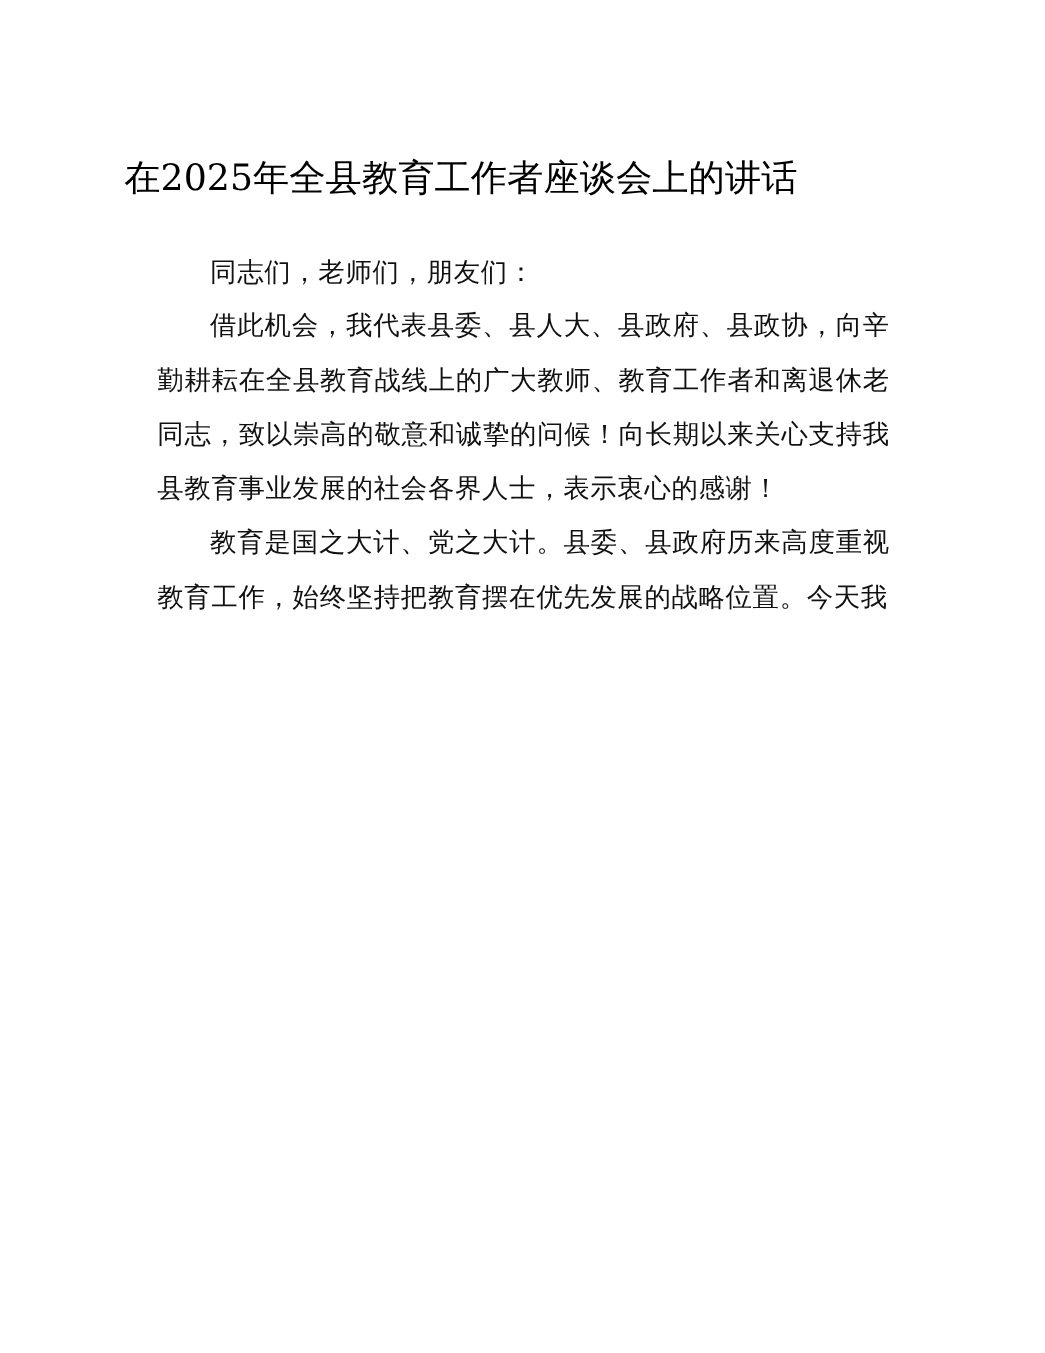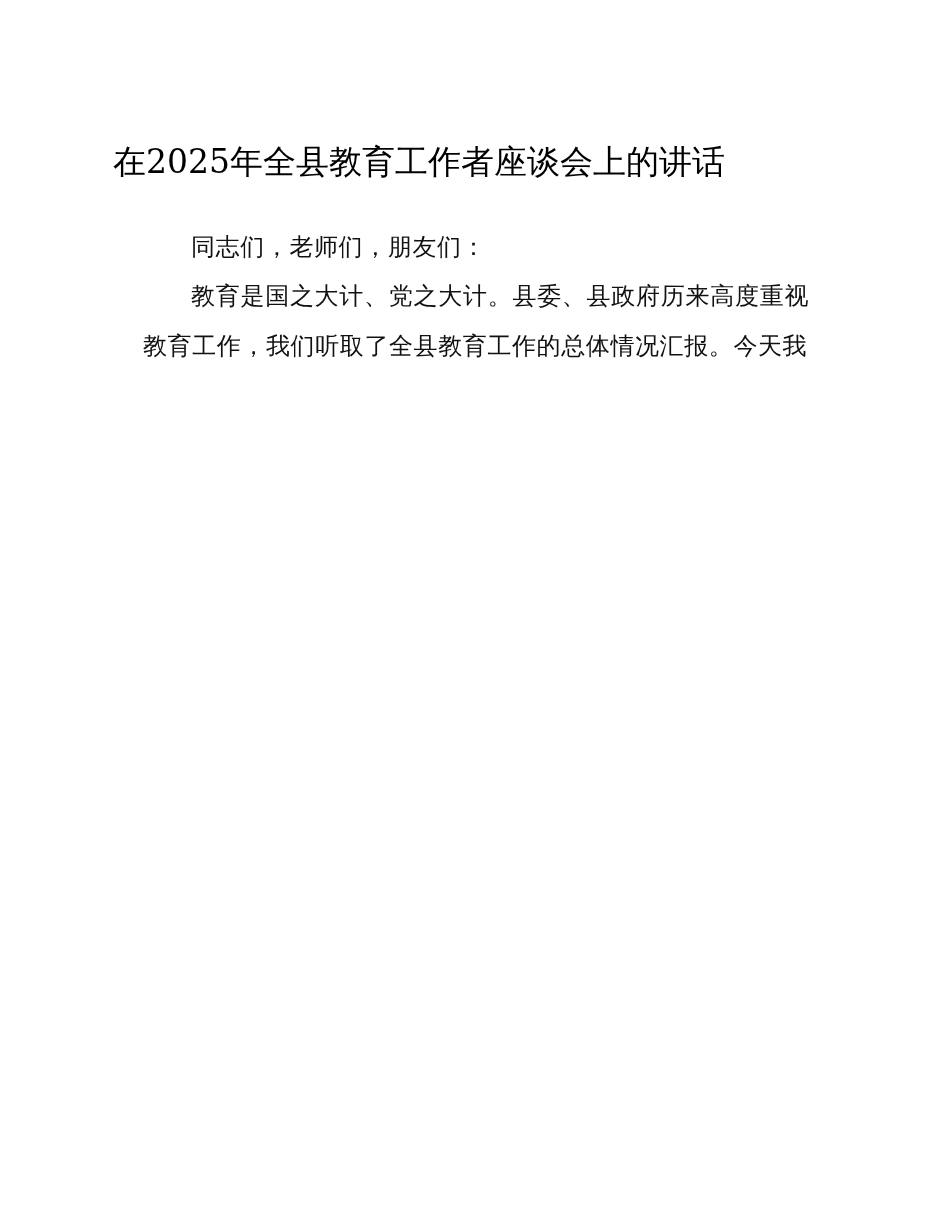--- a/index.html
+++ b/index.html
@@ -14,15 +14,16 @@
   .para + .para { margin-top: 0px; }
   .para.greet { margin-bottom: 0px; }
 </style>
 </head>
 <body>
 
 <div class="page">
   <h1 class="title">在2025年全县教育工作者座谈会上的讲话</h1>
   <div class="body">
     <p class="para greet">同志们，老师们，朋友们：</p>
-    <p class="para">教育是国之大计、党之大计。县委、县政府历来高度重视教育工作，我们听取了全县教育工作的总体情况汇报。今天我</p>
+    <p class="para">借此机会，我代表县委、县人大、县政府、县政协，向辛勤耕耘在全县教育战线上的广大教师、教育工作者和离退休老同志，致以崇高的敬意和诚挚的问候！向长期以来关心支持我县教育事业发展的社会各界人士，表示衷心的感谢！</p>
+    <p class="para">教育是国之大计、党之大计。县委、县政府历来高度重视教育工作，始终坚持把教育摆在优先发展的战略位置。今天我</p>
   </div>
 </div>
 
 </body></html>

